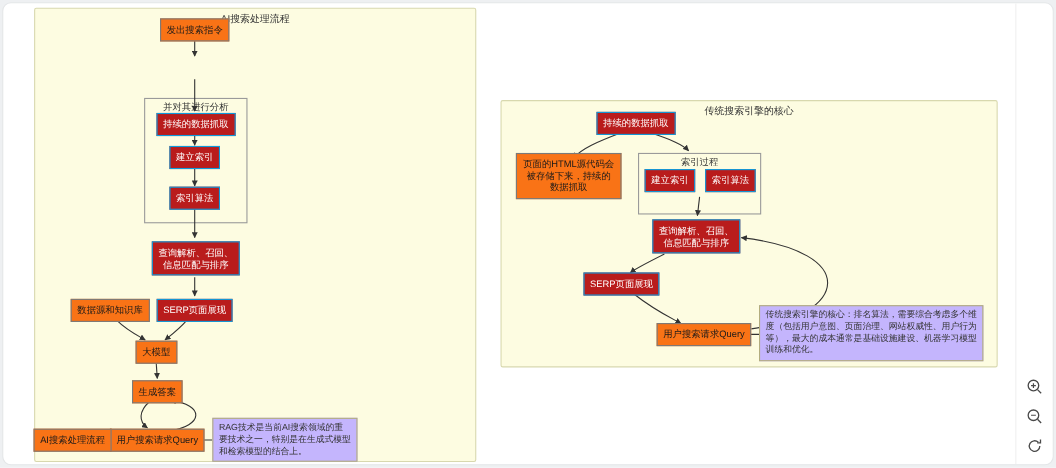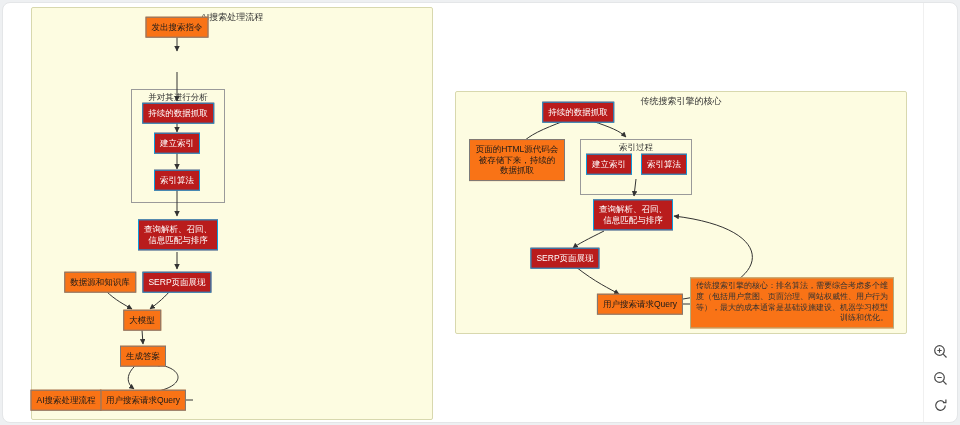--- a/index.html
+++ b/index.html
@@ -12,22 +12,22 @@
   .panel-title{position:absolute;left:0;right:0;top:3px;text-align:center;font-size:9px;color:#333}
   .subgraph{position:absolute;border:1px solid #9a9a9a;z-index:1}
   .subgraph-title{position:absolute;left:0;right:0;top:2px;text-align:center;font-size:8.5px;color:#333}
   svg.edges{position:absolute;left:0;top:0;z-index:2;pointer-events:none}
   .edge{fill:none;stroke:#333;stroke-width:1}
   .node{position:absolute;transform:translate(-50%,-50%);background:#f97316;border:1px solid #7a7a7a;
     color:#1a1a1a;font-size:8.5px;line-height:1.25;padding:4px 5px;white-space:nowrap;
     text-align:center;z-index:3}
   .node.blue{background:#b91c1c;border-color:#0d9bdd;color:#fff}
   .node.wrap{white-space:normal}
-  .note{position:absolute;transform:translate(-50%,-50%);background:#f97316;border:1px solid #b3ad7e;
-    color:#333;font-size:8px;line-height:1.35;padding:3px 5px;text-align:right;z-index:3}
+  .note{position:absolute;transform:translate(-50%,-50%);background:#c4b5fd;border:1px solid #b3ad7e;
+    color:#333;font-size:8px;line-height:1.35;padding:3px 5px;text-align:left;z-index:3}
   .controls{position:absolute;right:8px;bottom:8px;display:flex;flex-direction:column;gap:9px;z-index:5}
   .ctrl-btn{width:18px;height:18px;display:flex;align-items:center;justify-content:center;
     cursor:pointer;background:transparent;border:none;padding:0}
 </style>
 </head>
 <body>
 
 <div class="canvas">
   <div class="vdiv"></div>
 
@@ -79,20 +79,21 @@
   <div class="node blue" style="left:175px;top:110px">持续的数据抓取</div>
   <div class="node blue" style="left:174px;top:140px">建立索引</div>
   <div class="node blue" style="left:174px;top:177px">索引算法</div>
   <div class="node blue wrap" style="left:175px;top:232px;width:80px">查询解析、召回、信息匹配与排序</div>
   <div class="node blue" style="left:174px;top:279px">SERP页面展现</div>
   <div class="node" style="left:97px;top:279px">数据源和知识库</div>
   <div class="node" style="left:139px;top:317px">大模型</div>
   <div class="node" style="left:140px;top:353px">生成答案</div>
   <div class="node" style="left:140px;top:397px">用户搜索请求Query</div>
   <div class="node" style="left:63px;top:397px">AI搜索处理流程</div>
+  <div class="note" style="left:256px;top:397px;width:132px">RAG技术是当前AI搜索领域的重要技术之一，特别是在生成式模型和检索模型的结合上。</div>
 
   <div class="node blue" style="left:575px;top:109px">持续的数据抓取</div>
   <div class="node wrap" style="left:514px;top:157px;width:96px">页面的HTML源代码会被存储下来，持续的数据抓取</div>
   <div class="node blue" style="left:606px;top:161px">建立索引</div>
   <div class="node blue" style="left:661px;top:161px">索引算法</div>
   <div class="node blue wrap" style="left:630px;top:212px;width:80px">查询解析、召回、信息匹配与排序</div>
   <div class="node blue" style="left:562px;top:255px">SERP页面展现</div>
   <div class="node" style="left:637px;top:301px">用户搜索请求Query</div>
   <div class="note" style="left:789px;top:300px;width:204px">传统搜索引擎的核心：排名算法，需要综合考虑多个维度（包括用户意图、页面治理、网站权威性、用户行为等），最大的成本通常是基础设施建设、机器学习模型训练和优化。</div>
 

